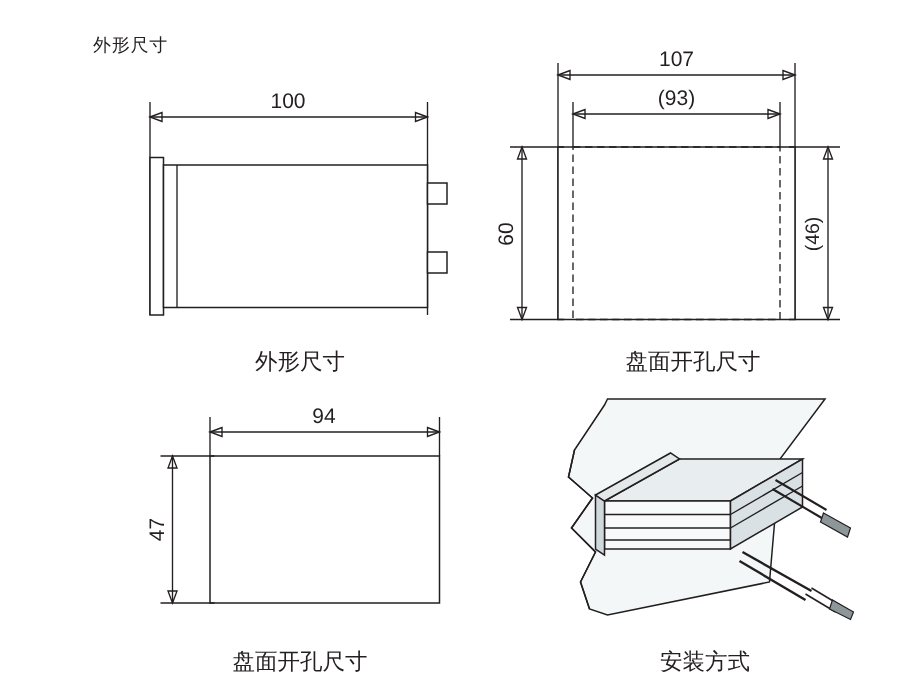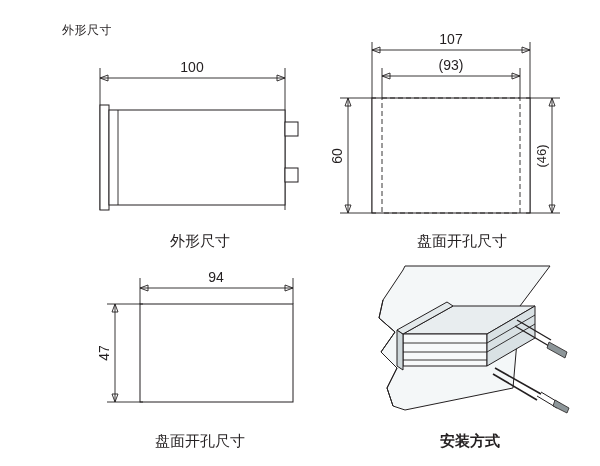--- a/index.html
+++ b/index.html
@@ -41,21 +41,21 @@
   .caption {
     position: absolute;
     font-size: 15px;
     color: #231f20;
     white-space: nowrap;
     text-align: center;
   }
   .cap1 { left: 110px; top: 232px; width: 180px; }
   .cap2 { left: 372px; top: 232px; width: 180px; }
   .cap3 { left: 100px; top: 432px; width: 200px; }
-  .cap4 { left: 380px; top: 432px; width: 180px; font-weight: bold; }
+  .cap4 { left: 380px; top: 432px; width: 180px; }
 
   svg { display: block; }
   .lnthin { stroke: #231f20; stroke-width: 0.9; fill: none; }
   .dim { stroke: #231f20; stroke-width: 0.9; fill: none; }
   .dash { stroke: #231f20; stroke-width: 0.9; fill: none; stroke-dasharray: 5 3; }
   .box-fill { fill: #ffffff; stroke: #231f20; stroke-width: 1; }
   .dimtext {
     font-family: "Liberation Sans", sans-serif;
     font-size: 14px;
     fill: #231f20;

